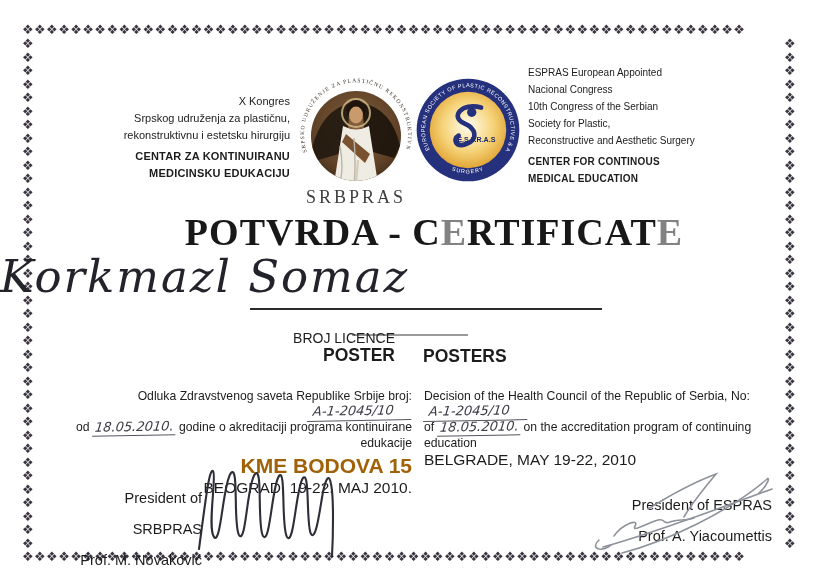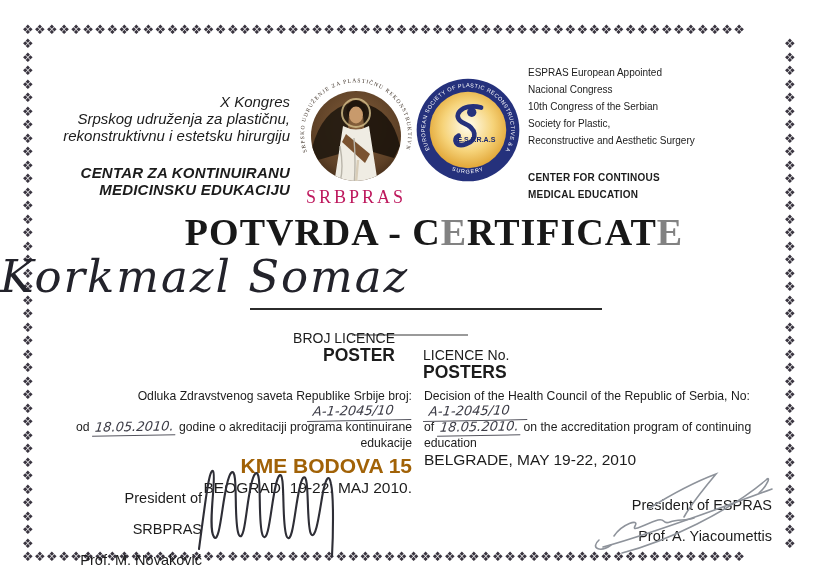--- a/index.html
+++ b/index.html
@@ -10,26 +10,26 @@
   
   .orn{position:absolute;color:#3a3540;font-size:13px;overflow:hidden;user-select:none;}
   .orn.h{left:22px;width:776px;height:14px;line-height:14px;letter-spacing:0.4px;white-space:nowrap;}
   .orn.top{top:23px;}
   .orn.bottom{top:550px;}
   .orn.v{top:37px;width:14px;height:513px;line-height:13.5px;word-break:break-all;}
   .orn.left{left:22px;}
   .orn.right{left:784px;}
 
   
-  .hdr-left{position:absolute;left:58px;top:93px;width:232px;text-align:right;font-size:15px;line-height:17px;font-style:italic;}
+  .hdr-left{position:absolute;left:58px;top:93px;width:232px;text-align:right;font-size:11px;line-height:17px;}
   .hdr-right{position:absolute;left:528px;top:64px;width:256px;text-align:left;font-size:10px;line-height:17px;}
-  .hdr-bold{margin-top:20px;font-weight:bold;letter-spacing:0.2px;}
+  .hdr-bold{margin-top:4px;font-weight:bold;letter-spacing:0.2px;}
   .logo-srbpras{position:absolute;left:296px;top:76px;width:120px;height:122px;}
   .srb-caption{position:absolute;left:296px;top:187px;width:120px;text-align:center;
-    font-family:"Liberation Serif",serif;font-size:18px;letter-spacing:3px;color:#be185d;}
+    font-family:"Liberation Serif",serif;font-size:18px;letter-spacing:3px;color:#404040;}
   .logo-espras{position:absolute;left:412px;top:74px;width:112px;height:112px;}
 
   
   .title{position:absolute;left:0;top:210px;width:828px;text-align:center;
     font-family:"Liberation Serif",serif;font-weight:bold;font-size:38px;letter-spacing:1px;color:#181818;padding-left:20px;}
   .title .gray{color:#828282;}
   .name{position:absolute;left:0;top:250px;width:828px;text-align:left;
     font-family:"DejaVu Serif",serif;font-style:italic;font-size:45px;color:#23232b;letter-spacing:2px;}
   .name-underline{position:absolute;left:250px;top:308px;width:352px;height:2px;background:#2b2b2b;}
   .short-line{position:absolute;left:352px;top:334px;width:116px;height:2px;background:#9a9a9a;}
@@ -146,21 +146,20 @@
 
   <div class="name">Korkmazl Somaz</div>
   <div class="name-underline"></div>
   <div class="short-line"></div>
 
   <div class="lic-left">
     <div class="lic-label">BROJ LICENCE</div>
     <div class="lic-value">POSTER</div>
   </div>
   <div class="lic-right">
-    <div class="lic-label">LICENCE No.</div>
     <div class="lic-value">POSTERS</div>
   </div>
 
   <div class="dec-left">
     <div><span>Odluka Zdravstvenog saveta  Republike Srbije broj:</span> <span class="hand hand-line">A-1-2045/10</span></div>
     <div><span>od</span> <span class="hand hand-date">18.05.2010.</span> <span>godine o akreditaciji programa kontinuirane edukacije</span></div>
     <div class="credit">KME BODOVA 15</div>
     <div class="venue">BEOGRAD, 19-22. MAJ 2010.</div>
   </div>
 

